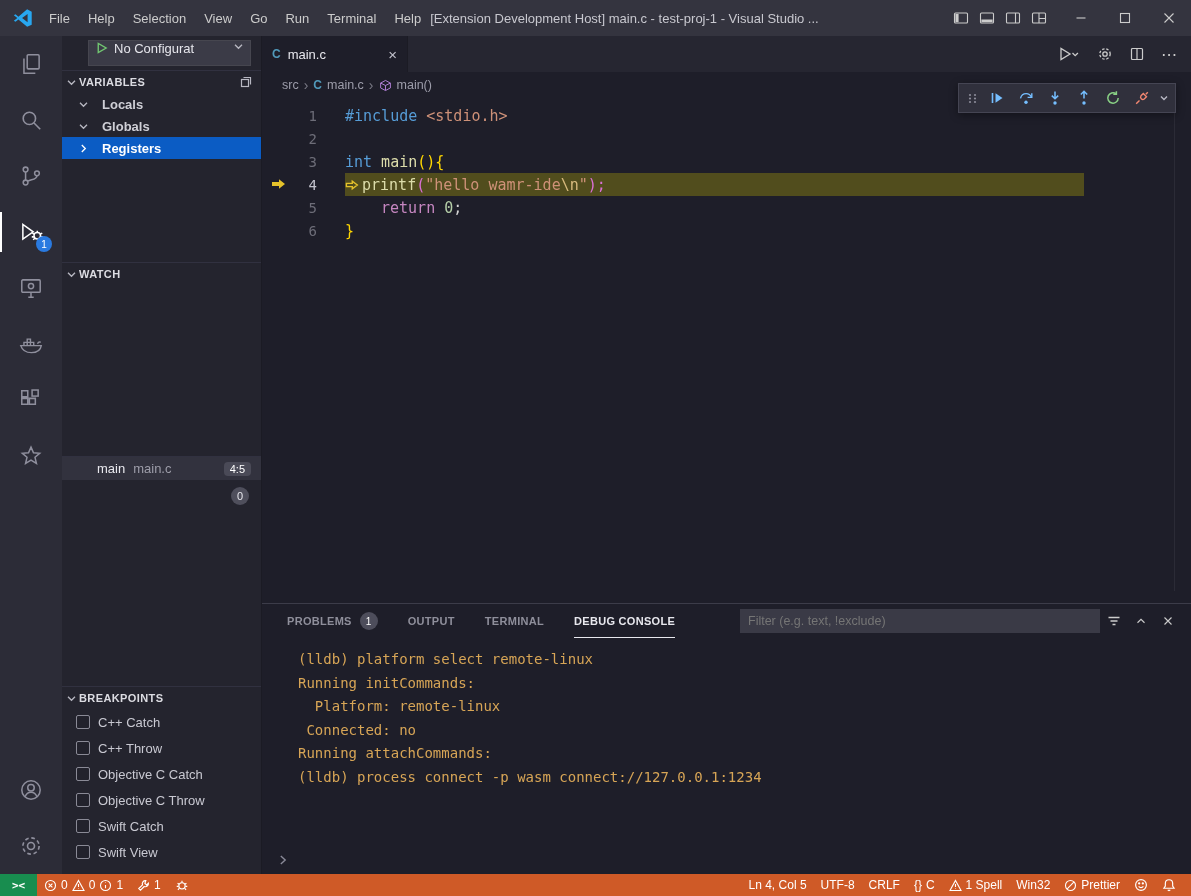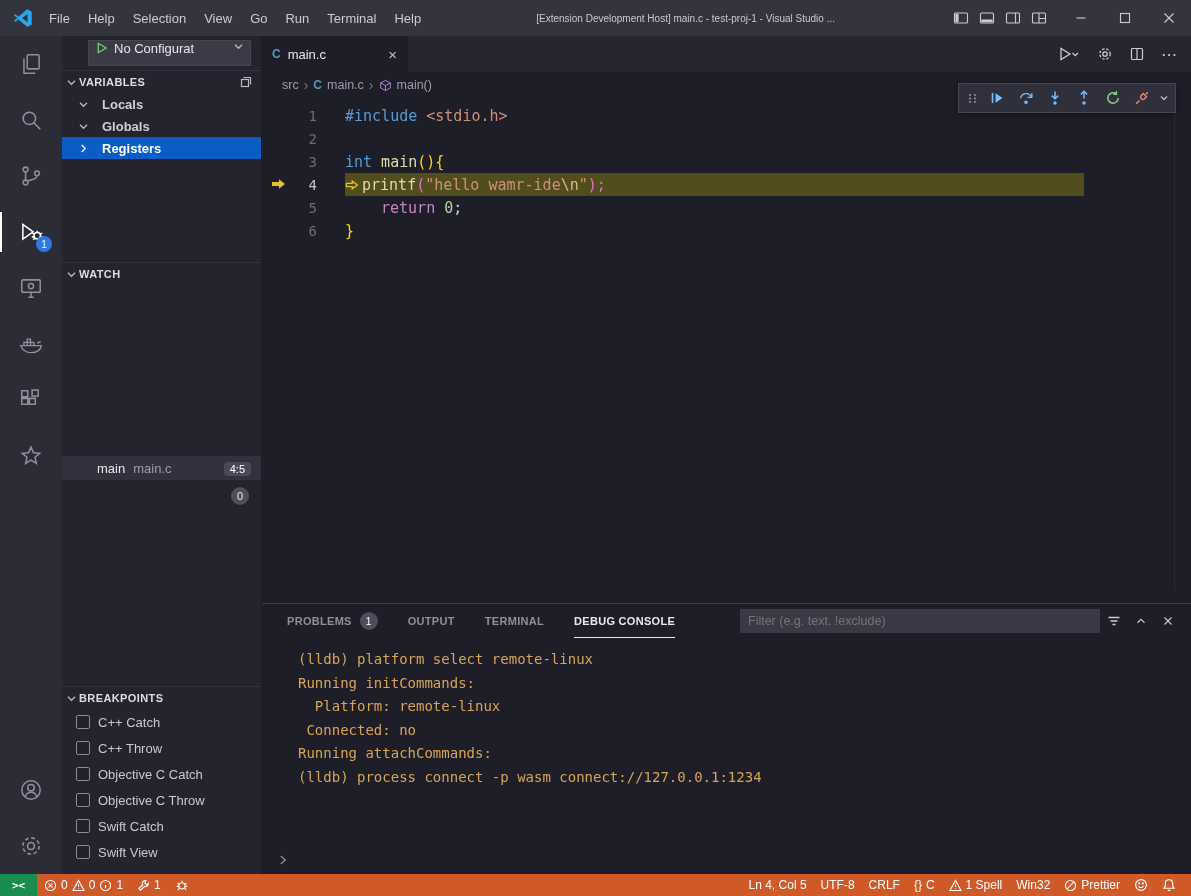--- a/index.html
+++ b/index.html
@@ -4,21 +4,21 @@
 <style>
   *{margin:0;padding:0;box-sizing:border-box}
   html,body{width:1191px;height:896px;overflow:hidden}
   body{background:#1e1e29;font-family:"Liberation Sans","DejaVu Sans",sans-serif;color:#ccc;font-size:13px;position:relative}
   svg{display:block}
 
   
   .titlebar{height:36px;background:#34343f;display:flex;align-items:center;padding-left:10px}
   .logo{width:22px;height:22px;margin:0 6px 0 2px}
   .menu-item{padding:0 9px;height:100%;display:flex;align-items:center;color:#ccc}
-  .title-text{flex:1;text-align:center;color:#c8c8cf;white-space:nowrap;overflow:hidden;font-size:10px}
+  .title-text{flex:1;text-align:left;color:#c8c8cf;white-space:nowrap;overflow:hidden;font-size:13px}
   .layout-btns{display:flex;align-items:center;gap:10px;margin:0 12px}
   .win-btn{width:44px;height:36px;display:flex;align-items:center;justify-content:center;color:#ccc}
 
   
   .main{position:absolute;top:36px;bottom:22px;left:0;right:0;display:flex}
 
   
   .activitybar{width:62px;background:#2c2c37;display:flex;flex-direction:column;align-items:stretch;flex:none}
   .act-item{height:56px;display:flex;align-items:center;justify-content:center;color:#8f8f9d;position:relative}
   .act-item.active{color:#fff}

